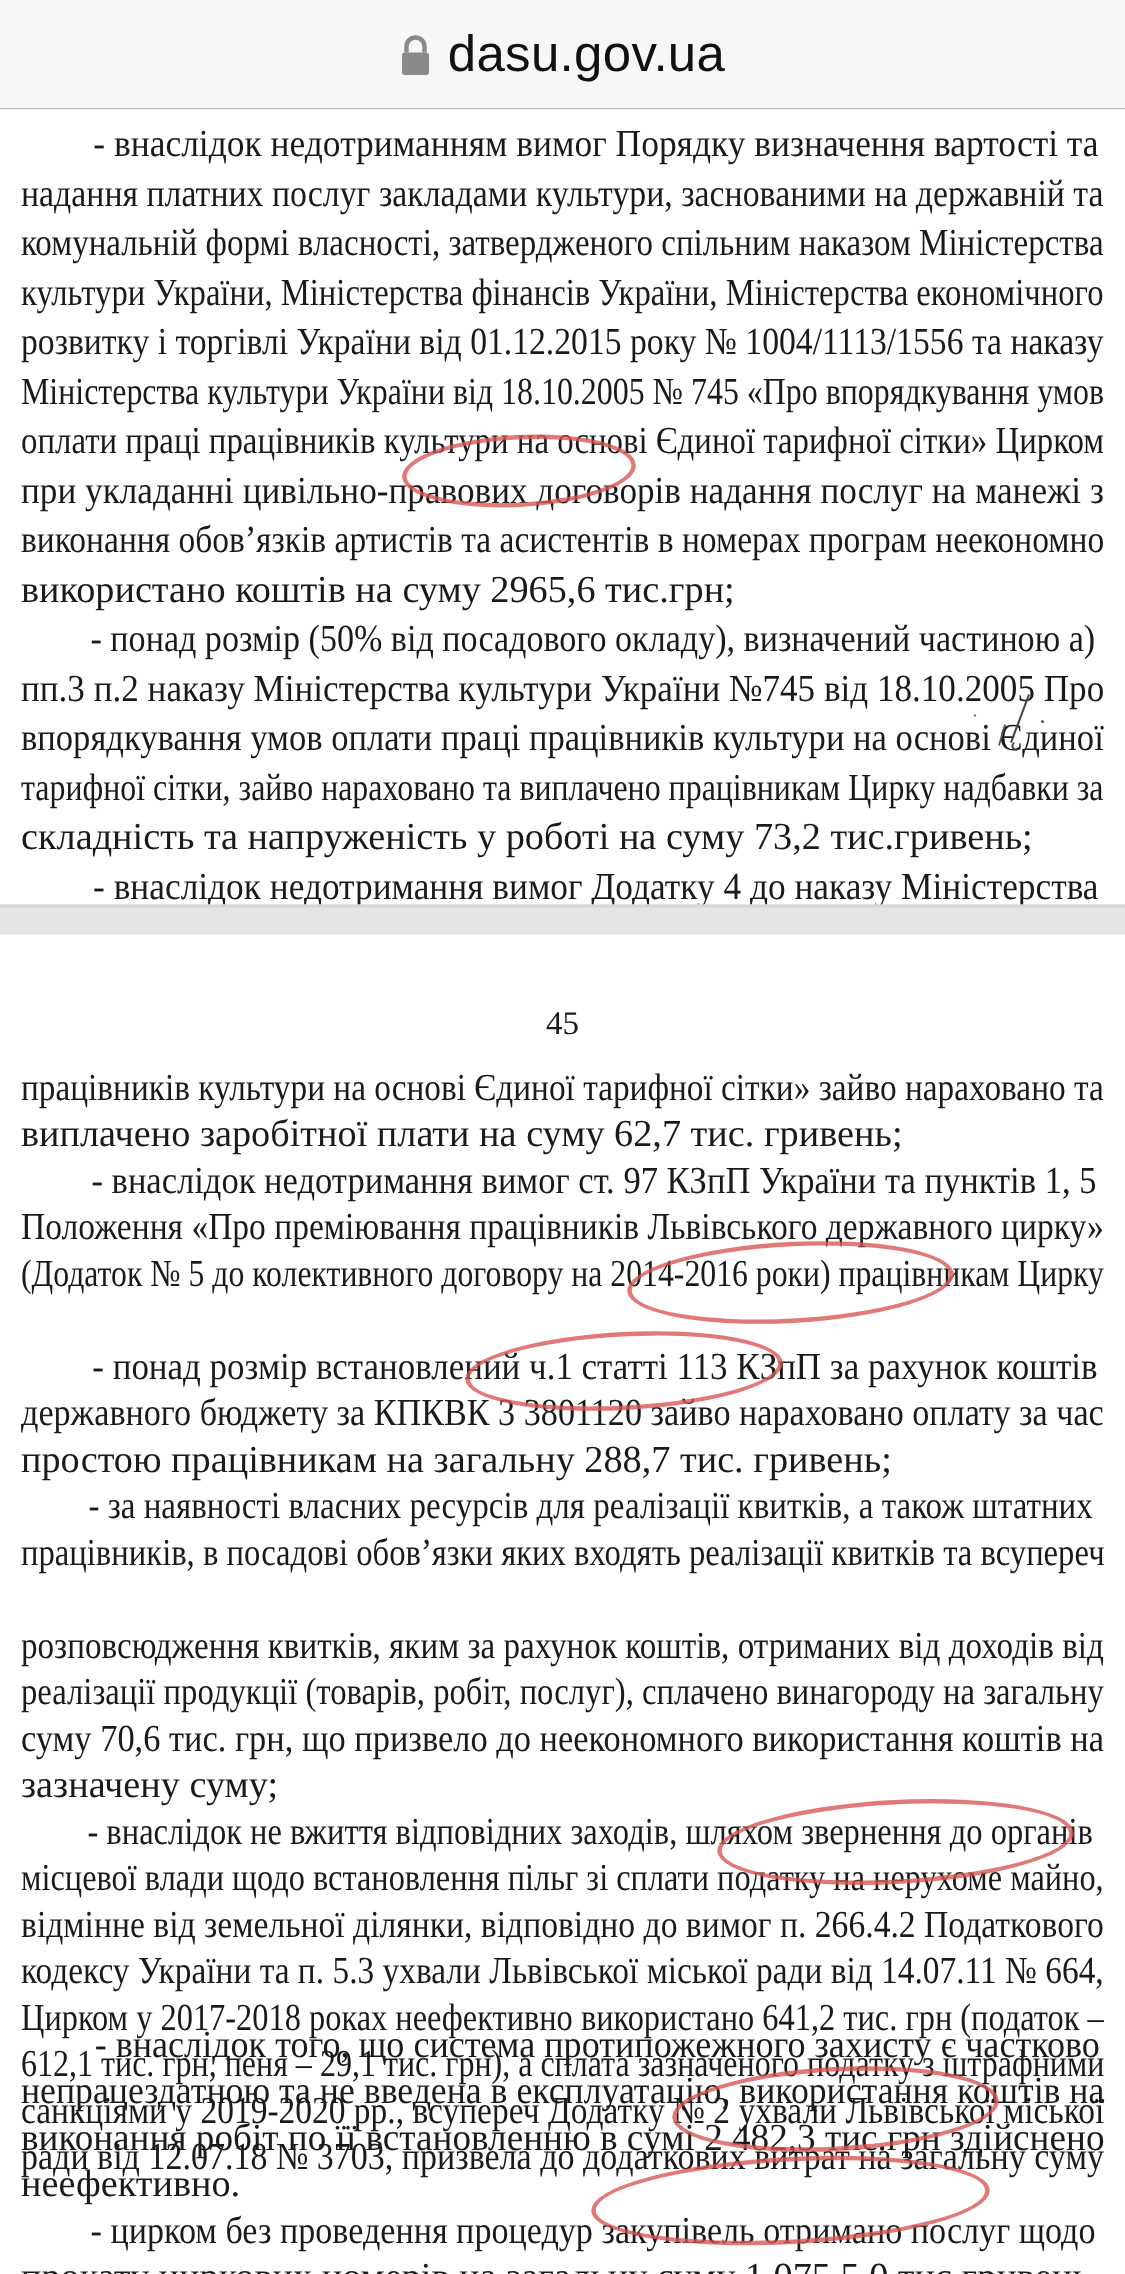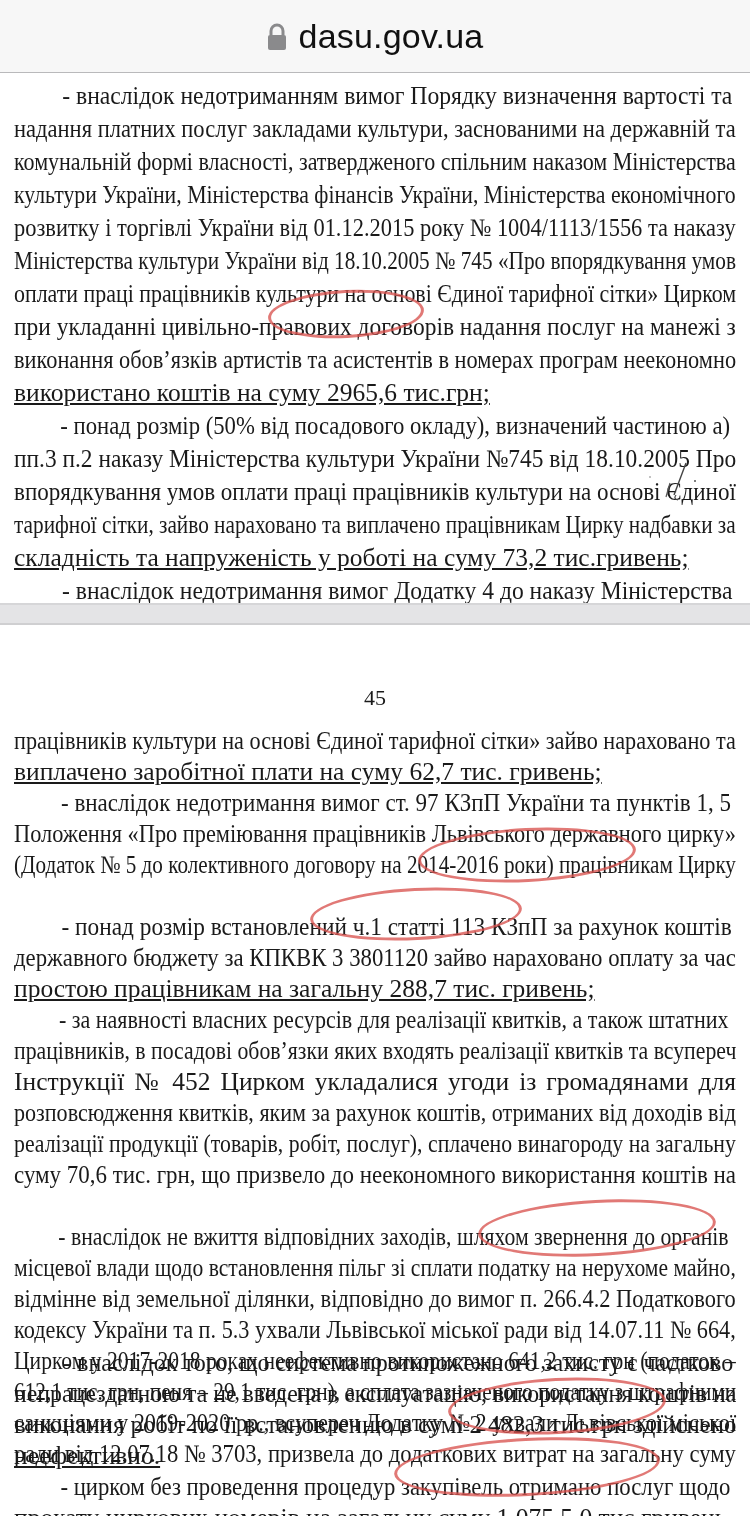--- a/index.html
+++ b/index.html
@@ -20,28 +20,28 @@
     font-size:34px; color:#111; letter-spacing:0.2px;
   }
   .page {
     position:absolute; left:0; width:750px; background:#fff;
   }
   .page1 { top:73px; height:524px; }
   .separator {
     position:absolute; left:0; top:603px; width:750px; height:18px;
     background:#e4e4e6; border-top:2px solid #d6d6d8; border-bottom:2px solid #cfcfd1;
   }
-  .page2 { top:639px; height:679px; }
+  .page2 { top:623px; height:679px; }
   .line {
     position:absolute; left:14px; width:722px;
     font-size:25.5px; line-height:30px; white-space:nowrap;
     text-align:justify; text-align-last:justify;
     transform-origin:left top;
   }
-  .line.last { text-align-last:left;text-decoration:underline; }
+  .line.last { text-align-last:left; }
   .line.indent { padding-left:52px; width:670px; }
   .page-num {
     position:absolute; left:0; width:750px; text-align:center;
     font-size:22px;
   }
   .signature { position:absolute; left:640px; top:455px; width:80px; height:50px; }
   .ellipse {
     position:absolute; border:3px solid #d9534f; border-radius:50%;
     opacity:0.78; transform:rotate(-3deg);
   }
@@ -92,24 +92,24 @@
   <div class="line" style="top: 87px; transform: scaleX(0.871);">працівників культури на основі Єдиної тарифної сітки» зайво нараховано та</div>
   <div class="line last" style="top:118px">виплачено заробітної плати на суму 62,7 тис. гривень;</div>
   <div class="line indent" style="top: 149px; transform: scaleX(0.903);">- внаслідок недотримання вимог ст. 97 КЗпП України та пунктів 1, 5</div>
   <div class="line" style="top: 180px; transform: scaleX(0.876);">Положення «Про преміювання працівників Львівського державного цирку»</div>
   <div class="line" style="top: 211px; transform: scaleX(0.83);">(Додаток № 5 до колективного договору на 2014-2016 роки) працівникам Цирку</div>
   <div class="line indent" style="top: 273px; transform: scaleX(0.914);">- понад розмір встановлений ч.1 статті 113 КЗпП за рахунок коштів</div>
   <div class="line" style="top: 304px; transform: scaleX(0.893);">державного бюджету за КПКВК 3   3801120 зайво нараховано оплату за час</div>
   <div class="line last" style="top:335px">простою працівникам на загальну 288,7 тис. гривень;</div>
   <div class="line indent" style="top: 366px; transform: scaleX(0.864);">- за наявності власних ресурсів для реалізації квитків, а також штатних</div>
   <div class="line" style="top: 397px; transform: scaleX(0.854);">працівників, в посадові обов’язки яких входять реалізації квитків та всупереч</div>
-  <div class="line" style="top:428px">Інструкції № 452 Цирком укладалися угоди із громадянами для</div>
   <div class="line" style="top: 459px; transform: scaleX(0.866);">розповсюдження квитків, яким за рахунок коштів, отриманих від доходів від</div>
   <div class="line" style="top: 490px; transform: scaleX(0.854);">реалізації продукції (товарів, робіт, послуг), сплачено винагороду на загальну</div>
   <div class="line" style="top: 521px; transform: scaleX(0.9);">суму 70,6 тис. грн, що призвело до неекономного використання коштів на</div>
+  <div class="line last" style="top:552px">зазначену суму;</div>
   <div class="line indent" style="top: 583px; transform: scaleX(0.851);">- внаслідок не вжиття відповідних заходів, шляхом звернення до органів</div>
   <div class="line" style="top: 614px; transform: scaleX(0.846);">місцевої влади щодо встановлення пільг зі сплати податку на нерухоме майно,</div>
   <div class="line" style="top: 645px; transform: scaleX(0.879);">відмінне від земельної ділянки, відповідно до вимог п. 266.4.2 Податкового</div>
   <div class="line" style="top: 676px; transform: scaleX(0.873);">кодексу України та п. 5.3 ухвали Львівської міської ради від 14.07.11 № 664,</div>
   <div class="line" style="top: 707px; transform: scaleX(0.847);">Цирком у 2017-2018 роках неефективно використано 641,2 тис. грн (податок –</div>
   <div class="line" style="top: 738px; transform: scaleX(0.837);">612,1 тис. грн, пеня – 29,1 тис. грн), а сплата зазначеного податку з штрафними</div>
   <div class="line" style="top: 769px; transform: scaleX(0.875);">санкціями у 2019-2020 рр., всупереч Додатку № 2 ухвали Львівської міської</div>
   <div class="line" style="top: 800px; transform: scaleX(0.889);">ради від 12.07.18 № 3703, призвела до додаткових витрат на загальну суму</div>
 </div>
 

